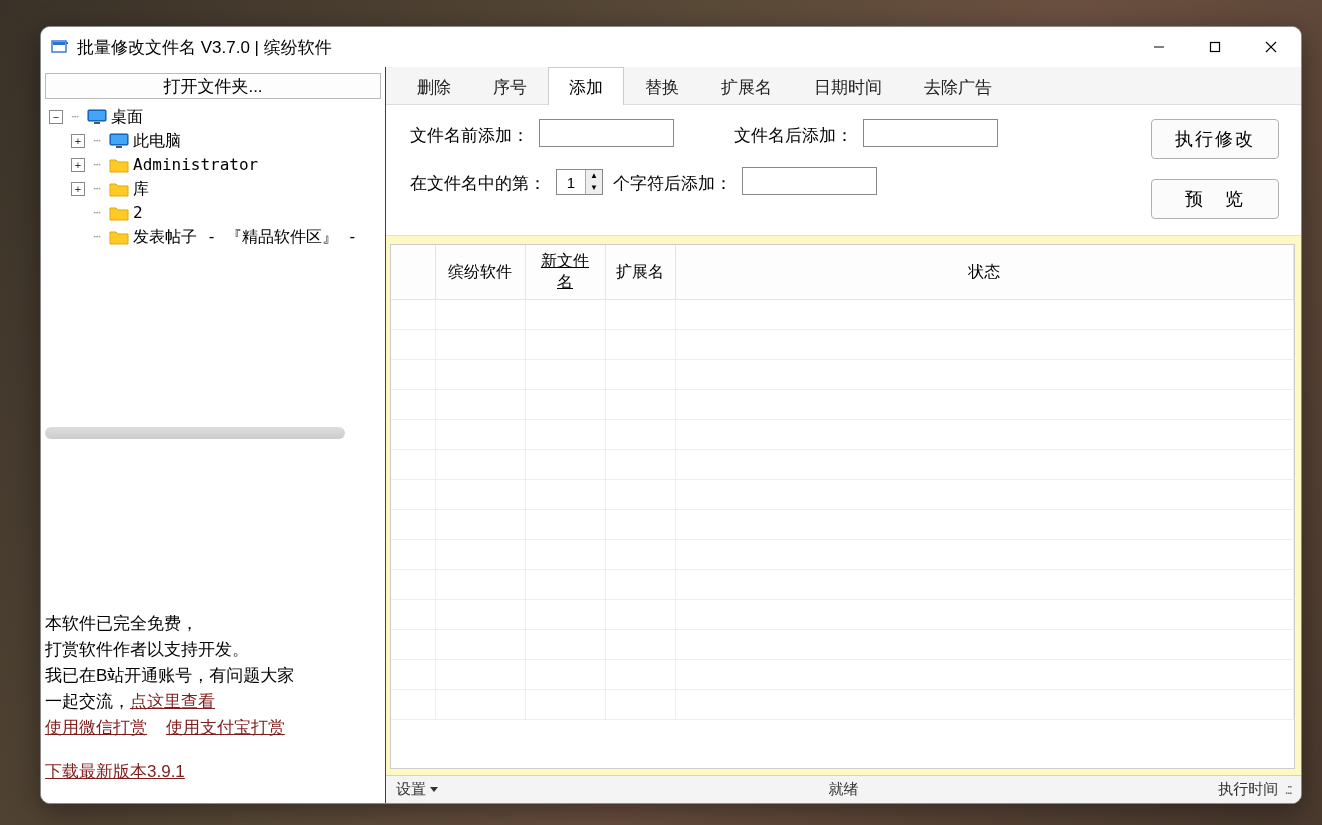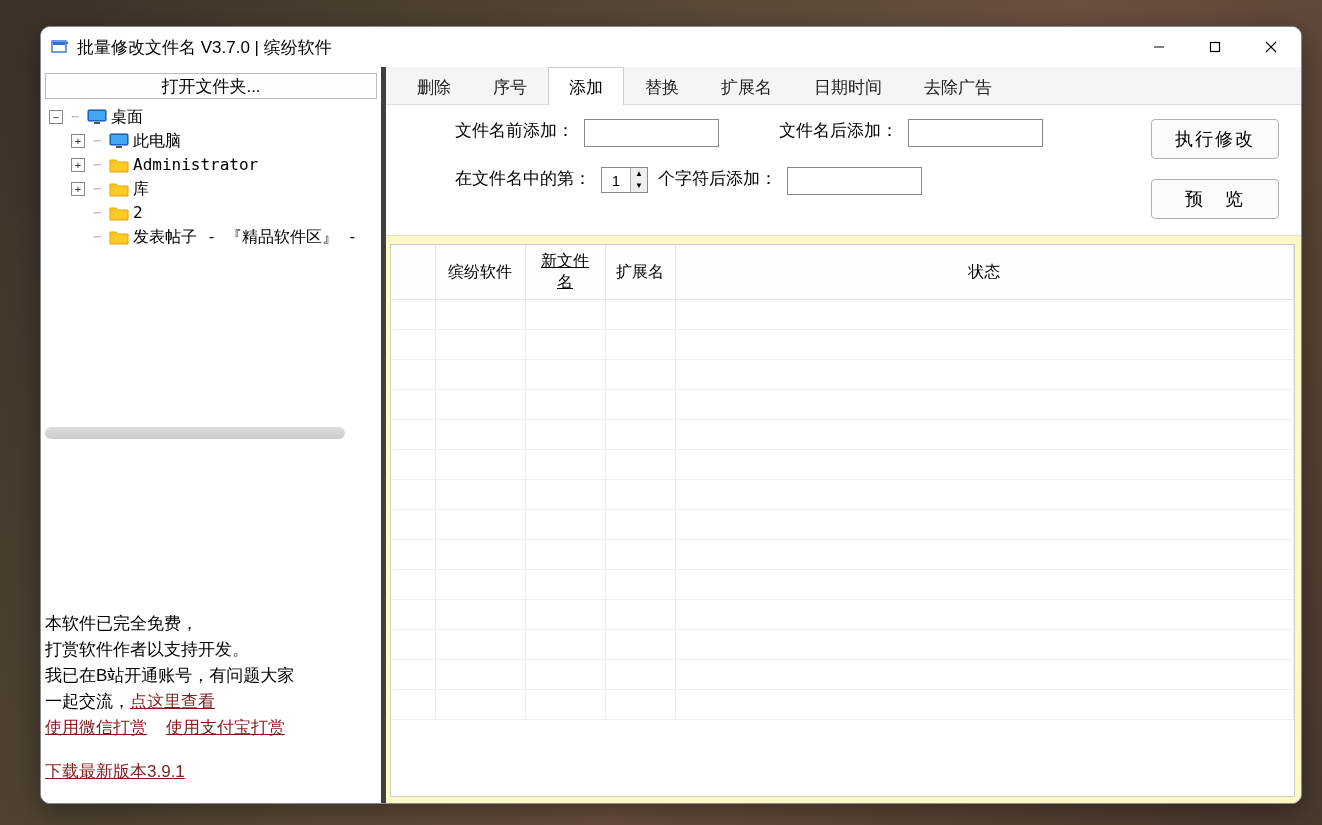--- a/index.html
+++ b/index.html
@@ -51,21 +51,21 @@
   display: flex; align-items: center; justify-content: center;
   cursor: pointer;
 }
 .winctrls svg { width: 14px; height: 14px; }
 
 .body { flex: 1; display: flex; min-height: 0; }
 
 
 .left {
   width: 345px;
-  border-right: 5px solid #404040;
+  border-right: 1px solid #404040;
   display: flex;
   flex-direction: column;
   background: #fff;
 }
 .open-folder-btn {
   margin: 6px 4px 4px 4px;
   height: 26px;
   border: 1px solid #bbb;
   background: #fdfdfd;
   display: flex;
@@ -157,21 +157,21 @@
 }
 
 .toolbar-area {
   background: #fff;
   border-bottom: 1px solid #e0e0e0;
   display: flex;
   padding: 14px 16px 16px 24px;
   gap: 20px;
 }
 .form-col { display: flex; flex-direction: column; gap: 20px; flex: 1; }
-.form-row { display: flex; align-items: flex-start; gap: 10px; font-size: 17px; margin-left: 45px; }
+.form-row { display: flex; align-items: flex-end; gap: 10px; font-size: 17px; }
 .form-row label { white-space: nowrap; }
 .txt {
   height: 28px;
   border: 1px solid #888;
   background: #fff;
   padding: 0 4px;
   font-size: 15px;
 }
 .txt.w1 { width: 135px; }
 .spinwrap { display: flex; border: 1px solid #888; height: 26px; }
@@ -526,16 +526,26 @@
                 <td></td>
                 <td></td>
                 <td></td>
                 <td></td>
                 <td></td>
               </tr>
             </tbody>
         </table>
       </div>
 
+      <div class="statusbar" style="position:relative;">
+        <span class="settings">
+          <span>设置</span>
+          <span class="tri"></span>
+        </span>
+        <span class="ready">就绪</span>
+        <span class="execlabel">
+          <span>执行时间</span><span class="dots"> .::</span>
+        </span>
+      </div>
 
     </div>
   </div>
 </div>
 
 </body></html>

